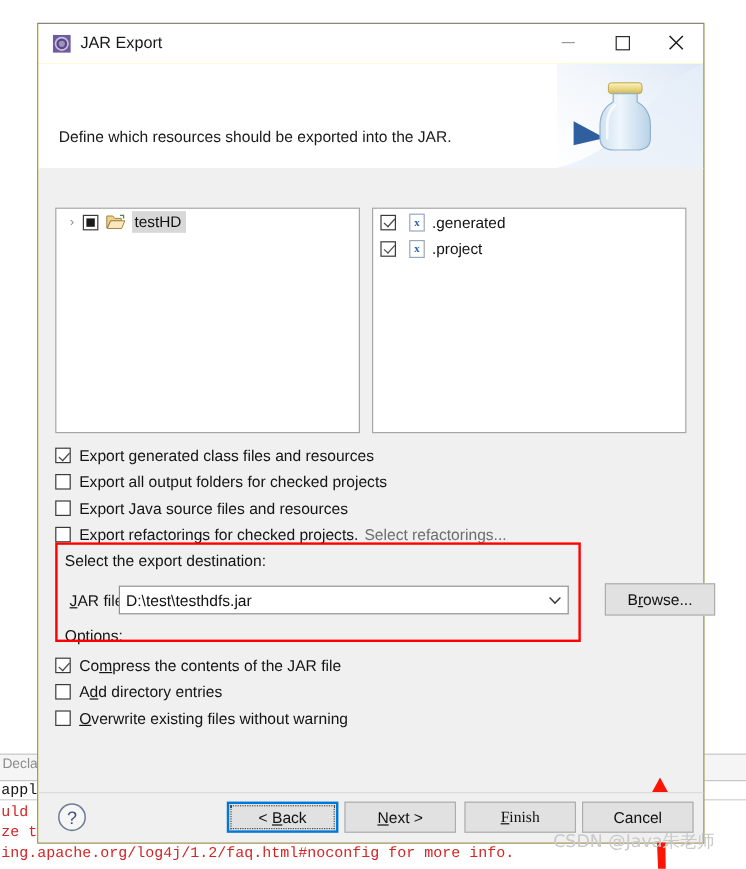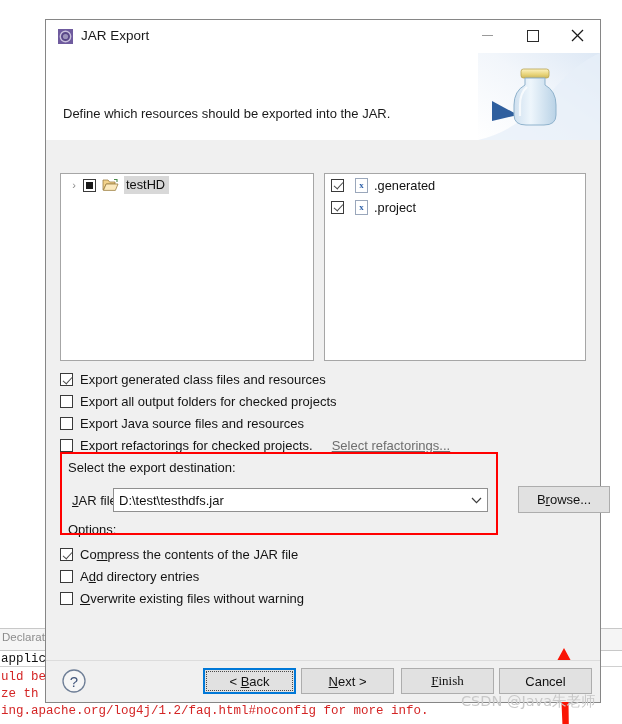--- a/index.html
+++ b/index.html
@@ -55,21 +55,21 @@
   .bg-l4 { top: 704px; color: #d42525; }
   .bg-sep {
     position: absolute;
     left: 0; top: 666px; width: 622px; height: 1px;
     background: #d0d0d0;
   }
 
   
   .dialog {
     position: absolute;
-    left: 45px; top: 19px;
+    left: 31px; top: 19px;
     width: 554px; height: 682px;
     background: #fde047;
     border: 1px solid #868686;
     box-shadow: 0 0 0 0 rgba(0,0,0,0);
   }
 
   .titlebar {
     position: absolute;
     left: 0; top: 0;
     width: 100%; height: 33px;
@@ -236,22 +236,21 @@
     left: 14px;
     display: flex;
     align-items: center;
     font-size: 13px;
     color: #141414;
     white-space: nowrap;
   }
   .opt-row .cbox { margin-right: 7px; }
   .link {
     color: #6e6e6e;
-    text-decoration: underline;
-    margin-left: 19px;
+    margin-left: 5px;
     font-size: 13px;
   }
 
   
   .red-box {
     position: absolute;
     left: 14px; top: 312px;
     width: 438px; height: 83px;
     border: 2.5px solid #ff0000;
     box-sizing: border-box;

